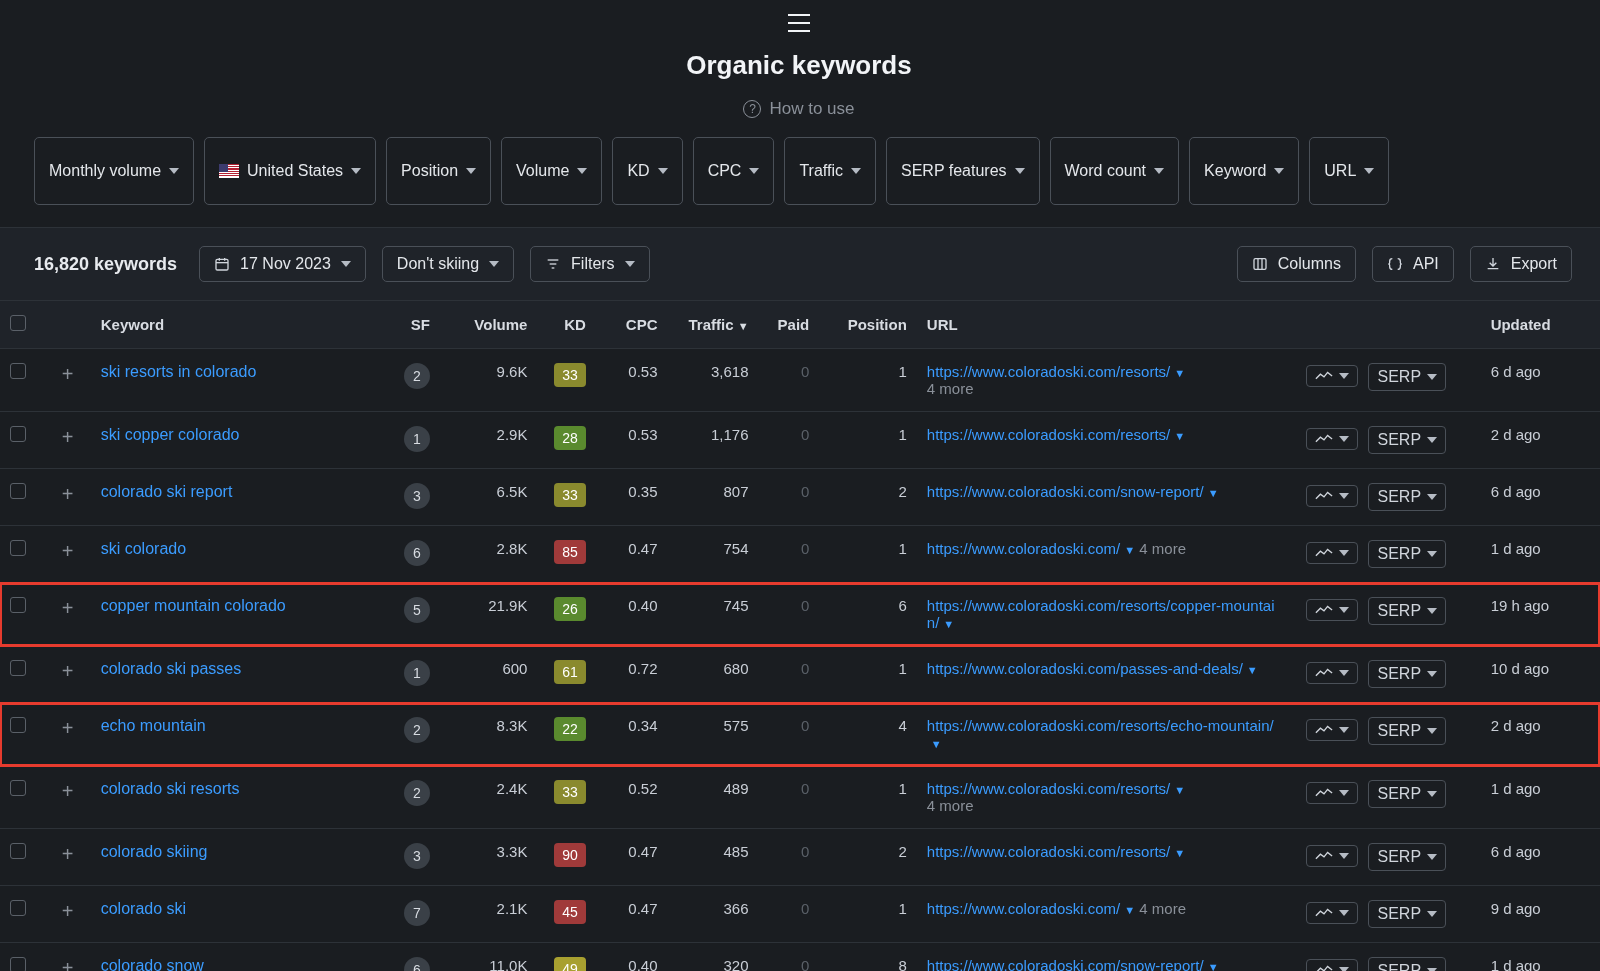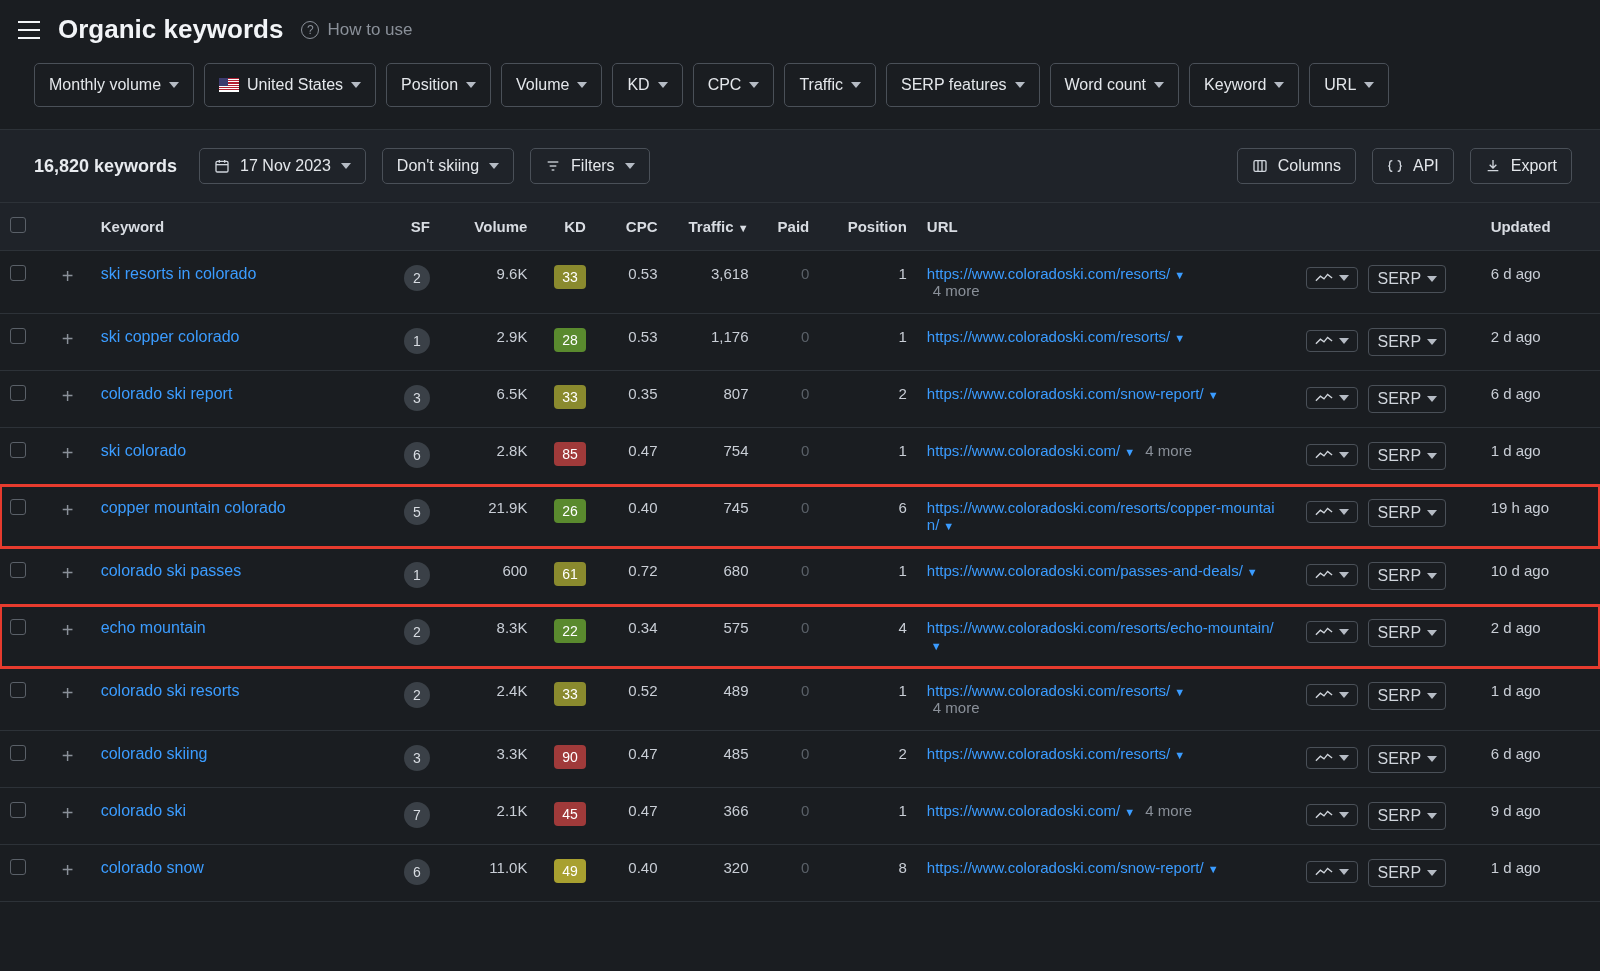--- a/index.html
+++ b/index.html
@@ -8,39 +8,40 @@
     color: #c9ced6;
     font-family: -apple-system, BlinkMacSystemFont, "Segoe UI", Arial, sans-serif;
     font-size: 15px;
     width: 1600px;
   }
   .topbar {
     display: flex;
     align-items: center;
     padding: 14px 20px 18px 18px;
     gap: 18px;
+    flex-direction: column;
   }
   .hamburger {
     width: 22px; height: 18px;
     display:flex; flex-direction:column; justify-content:space-between;
     cursor:pointer;
   }
   .hamburger span { height:2px; background:#f2f4f7; }
   .page-title {
     color:#f2f4f7; font-size:26px; font-weight:600;
   }
   .howto { color:#8a9099; font-size:17px; display:flex; align-items:center; gap:8px;}
   .howto-icon { width:18px;height:18px;border-radius:50%;border:1.5px solid #8a9099;display:flex;align-items:center;justify-content:center;font-size:12px;}
   
   .filters-row {
     display:flex; gap:10px; padding: 0 28px 22px 34px; flex-wrap:wrap;
   }
   .fbtn {
     border:1px solid #4a5058; background:transparent; color:#e4e7eb;
-    padding: 12px 14px; border-radius:5px; font-size:16px; display:flex; align-items:center; gap:8px; cursor:pointer;
+    padding: 24px 14px; border-radius:5px; font-size:16px; display:flex; align-items:center; gap:8px; cursor:pointer;
   }
   .caret { width:0;height:0;border-left:5px solid transparent;border-right:5px solid transparent;border-top:6px solid #b5bbc4;}
   .flag { width:20px;height:14px;background:linear-gradient(#b22234 0 8%,#fff 8% 16%,#b22234 16% 24%,#fff 24% 32%,#b22234 32% 40%,#fff 40% 48%,#b22234 48% 56%,#fff 56% 64%,#b22234 64% 72%,#fff 72% 80%,#b22234 80% 88%,#fff 88% 100%);position:relative;}
   .flag::before{content:"";position:absolute;top:0;left:0;width:9px;height:8px;background:#3c3b6e;}
   
   .toolbar {
     display:flex; align-items:center; padding: 18px 28px 18px 34px; gap:16px;
     border-top:1px solid #2d3238; border-bottom:1px solid #2d3238;
     background:#1f2329;
   }
@@ -72,21 +73,21 @@
   .kw-link { color:#3b9cff; cursor:pointer; font-size:16px;}
   .sf-badge { width:26px;height:26px;border-radius:50%;background:#3a4047;color:#d8dce2;display:inline-flex;align-items:center;justify-content:center;font-size:14px;}
   .kd { width:32px;height:24px;border-radius:4px;display:inline-flex;align-items:center;justify-content:center;color:#fff;font-size:14px;font-weight:500;}
   .kd-green{background:#5a8a2e;}
   .kd-olive{background:#8a8a2e;}
   .kd-yellow{background:#a8a030;}
   .kd-red{background:#a03a3a;}
   .paid{color:#5a6068;}
   .url-link{color:#3b9cff;font-size:15px;word-break:break-all;cursor:pointer;}
   .url-caret{color:#3b9cff;font-size:11px;margin-left:4px;}
-  .more-text{color:#8a9099;font-size:15px;margin-left:6px;}
+  .more-text{color:#8a9099;font-size:15px;}
   .minibtn{border:1px solid #4a5058;border-radius:4px;padding:4px 8px;display:inline-flex;align-items:center;gap:6px;cursor:pointer;background:transparent;color:#d0d5dc;font-size:16px;}
   .spark{width:18px;height:12px;}
   .actions-cell{white-space:nowrap;}
   
   col.c-chk{width:44px;}
   col.c-plus{width:34px;}
   col.c-kw{width:272px;}
   col.c-sf{width:50px;}
   col.c-vol{width:90px;}
   col.c-kd{width:54px;}

